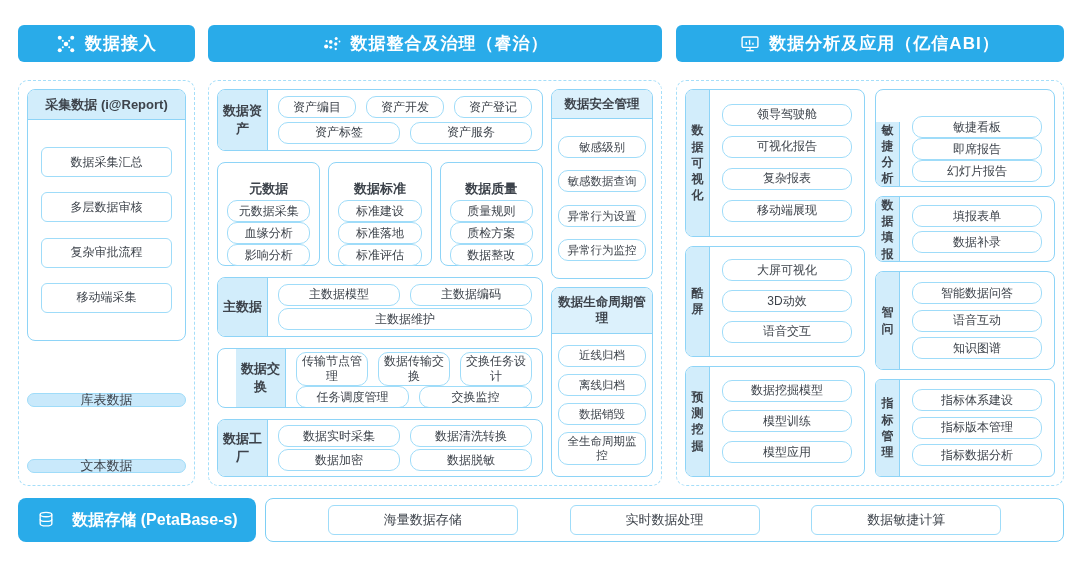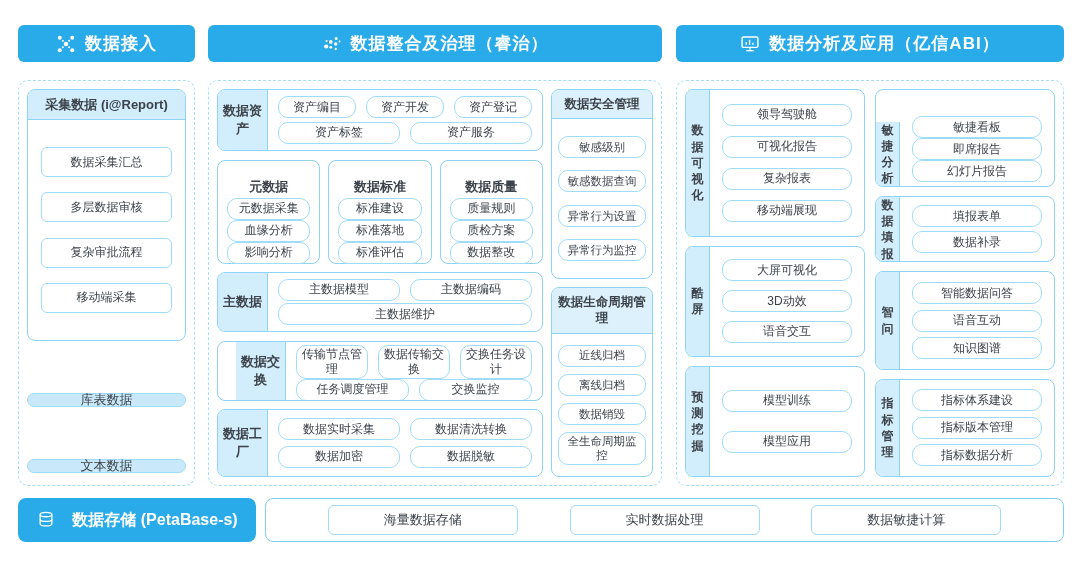--- a/index.html
+++ b/index.html
@@ -207,21 +207,21 @@
               <div class="itm f1">数据传输交换</div>
               <div class="itm f1">交换任务设计</div>
             </div>
             <div class="row">
               <div class="itm f1">任务调度管理</div>
               <div class="itm f1">交换监控</div>
             </div>
           </div>
         </div>
 
-        <div class="sec" style="height:68px;">
+        <div class="sec" style="height:58px;">
           <div class="sec-label" style="width:50px;">数据工厂</div>
           <div class="sec-body">
             <div class="row">
               <div class="itm f1">数据实时采集</div>
               <div class="itm f1">数据清洗转换</div>
             </div>
             <div class="row">
               <div class="itm f1">数据加密</div>
               <div class="itm f1">数据脱敏</div>
             </div>
@@ -272,20 +272,21 @@
           <div class="vsec-body">
             <div class="itm">大屏可视化</div>
             <div class="itm">3D动效</div>
             <div class="itm">语音交互</div>
           </div>
         </div>
 
         <div class="vsec" style="flex:3;">
           <div class="sec-label vsec-label">预测挖掘</div>
           <div class="vsec-body">
+            <div class="itm">数据挖掘模型</div>
             <div class="itm">模型训练</div>
             <div class="itm">模型应用</div>
           </div>
         </div>
 
       </div>
       <div class="rcol">
 
         <div class="vsec" style="flex:3;align-items:flex-end;">
           <div class="sec-label vsec-label">敏捷分析</div>
@@ -306,21 +307,21 @@
 
         <div class="vsec" style="flex:3;">
           <div class="sec-label vsec-label">智问</div>
           <div class="vsec-body">
             <div class="itm">智能数据问答</div>
             <div class="itm">语音互动</div>
             <div class="itm">知识图谱</div>
           </div>
         </div>
 
-        <div class="vsec" style="flex:3;">
+        <div class="vsec" style="flex:3;border-radius:6px;">
           <div class="sec-label vsec-label">指标管理</div>
           <div class="vsec-body">
             <div class="itm">指标体系建设</div>
             <div class="itm">指标版本管理</div>
             <div class="itm">指标数据分析</div>
           </div>
         </div>
 
       </div>
     </div>

